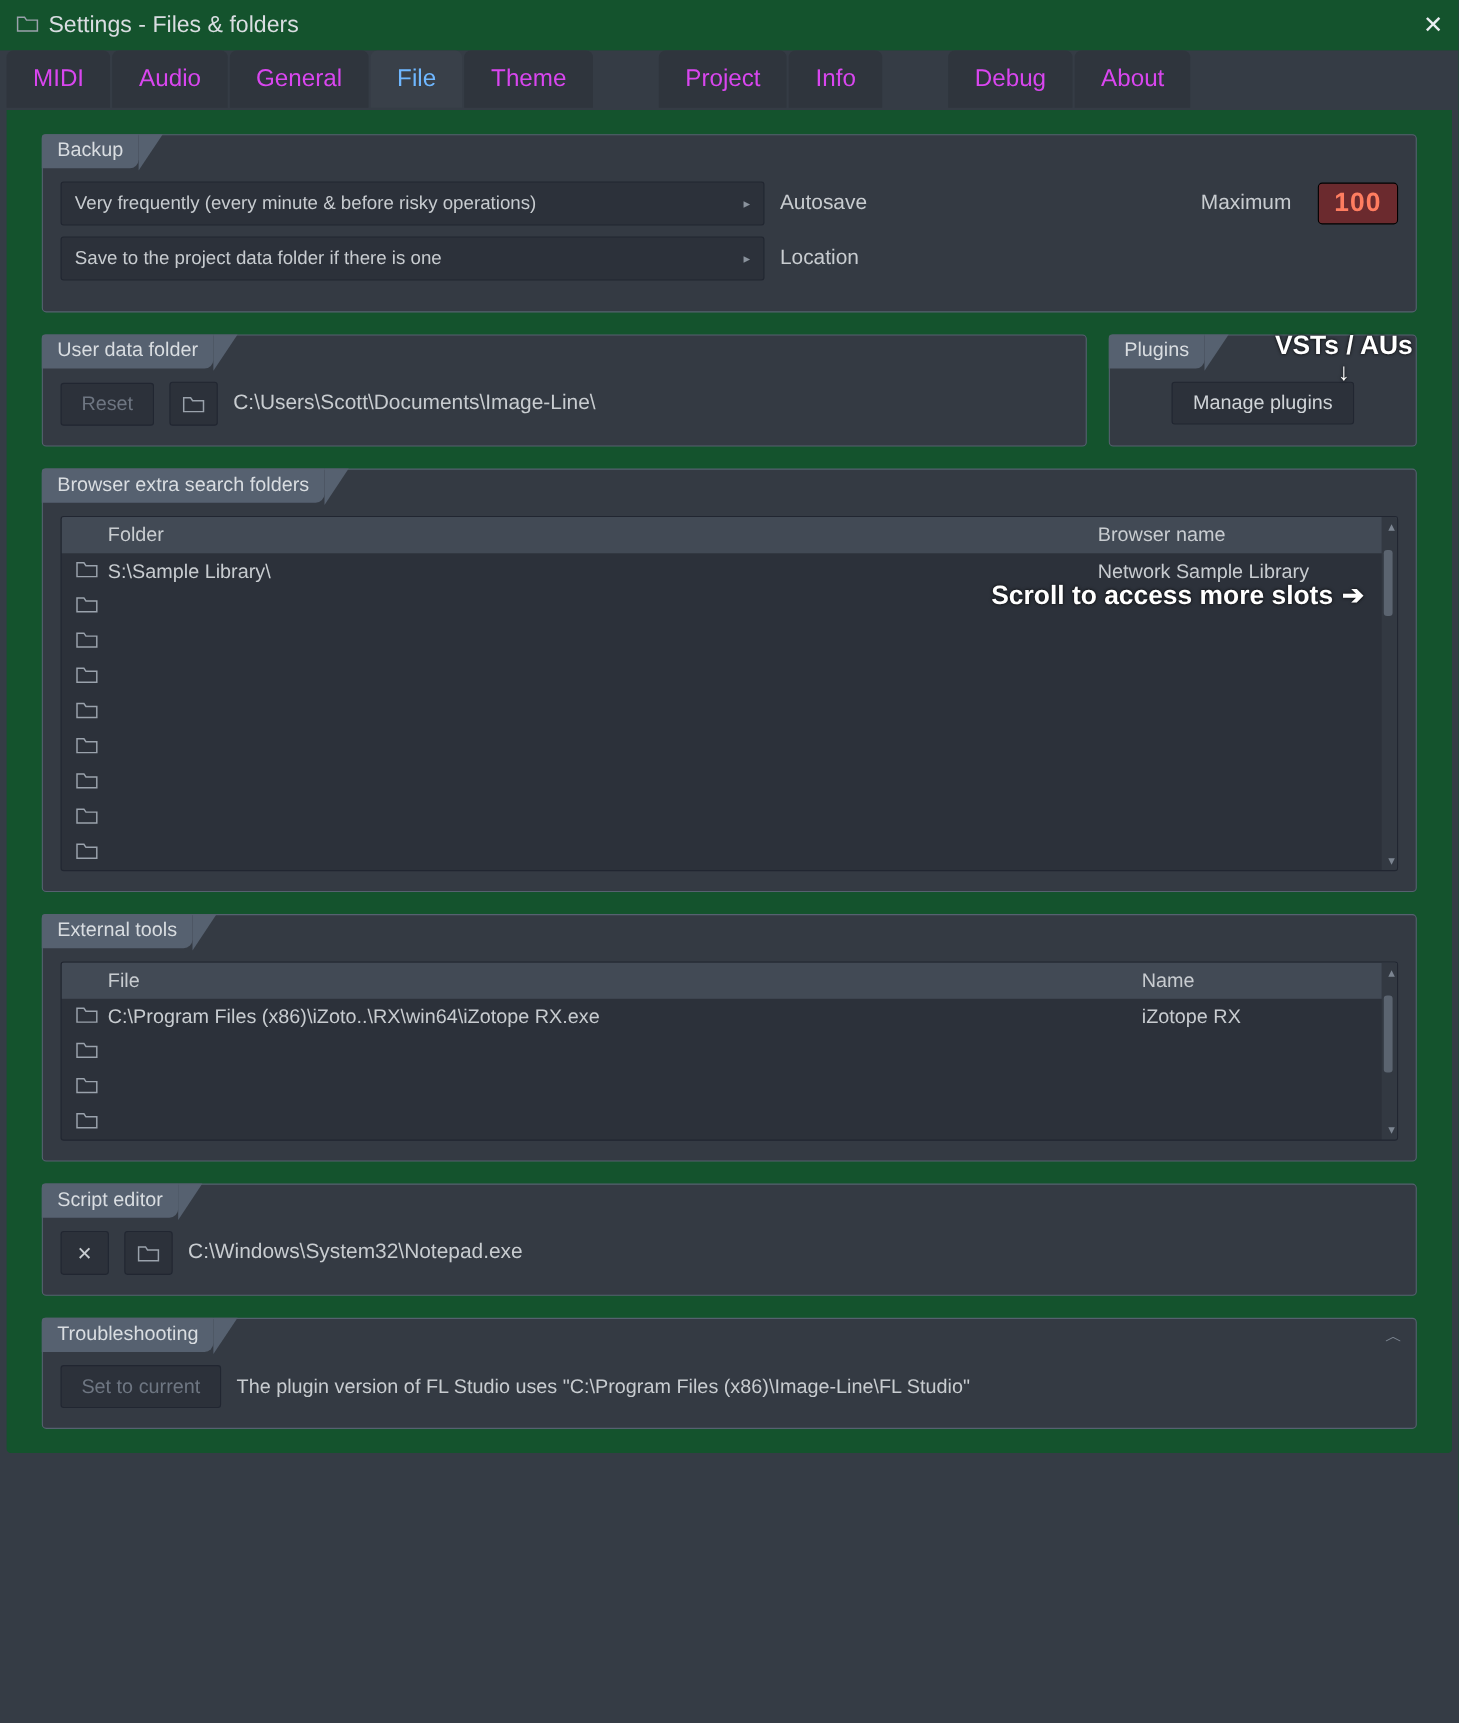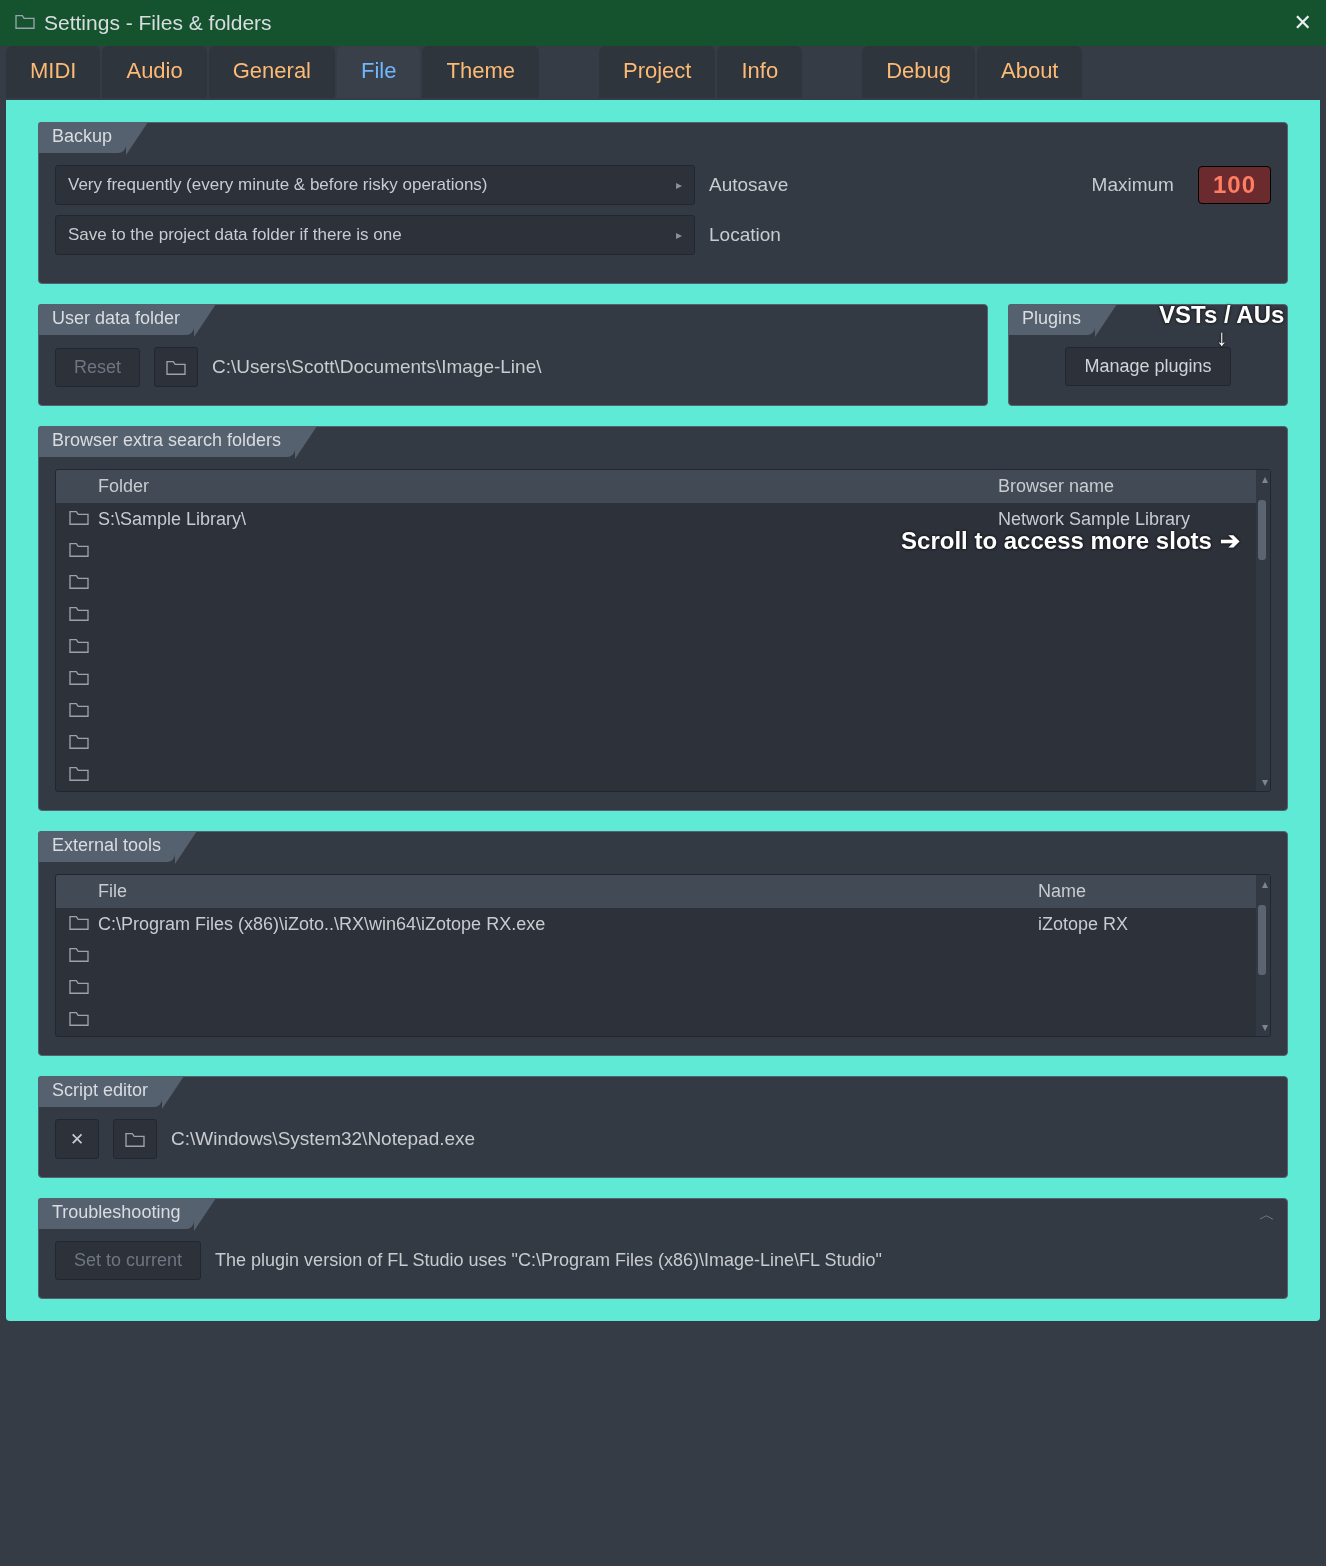--- a/index.html
+++ b/index.html
@@ -16,27 +16,27 @@
     display:flex; align-items:center; padding:3px 14px;
     background:#14532d; height:46px;
   }
   .titlebar .title { color:#d9dde1; font-size:21px; margin-left:8px; }
   .titlebar .close { margin-left:auto; font-size:22px; color:#eaeef2; cursor:pointer; }
   .tabs {
     display:flex; gap:0; padding:0 6px; height:54px; align-items:flex-start;
     background:#353c45;
   }
   .tab {
-    padding:12px 24px 14px; color:#fdba74; font-size:22px; cursor:pointer;
+    padding:12px 24px 14px; color:#d946ef; font-size:22px; cursor:pointer;
     border-radius:6px 6px 0 0; background:#2f353d;
     margin-right:2px;
   }
   .tab.active { color:#6fb7ff; background:#394049; }
   .content {
-    background:#5eead4; margin:0 6px; padding:22px 32px;
+    background:#14532d; margin:0 6px; padding:22px 32px;
     border-radius:0 0 4px 4px;
   }
   .panel {
     border:1px solid #566170; border-radius:4px;
     position:relative; margin-bottom:20px; padding:42px 16px 18px;
     background:#343a43;
   }
   .panel-label {
     position:absolute; top:-1px; left:-1px;
     background:#566170; color:#d9dde1; font-size:18px;

